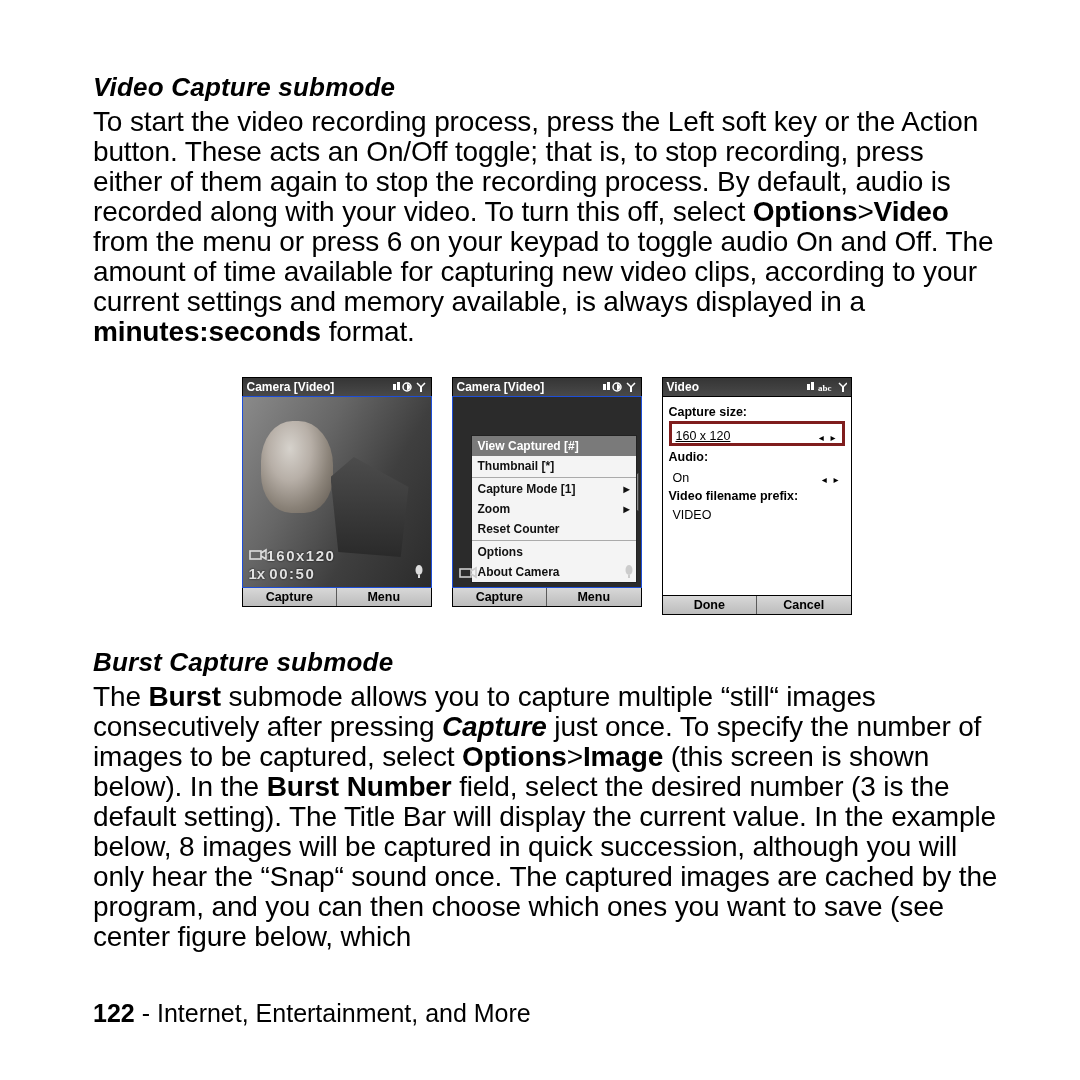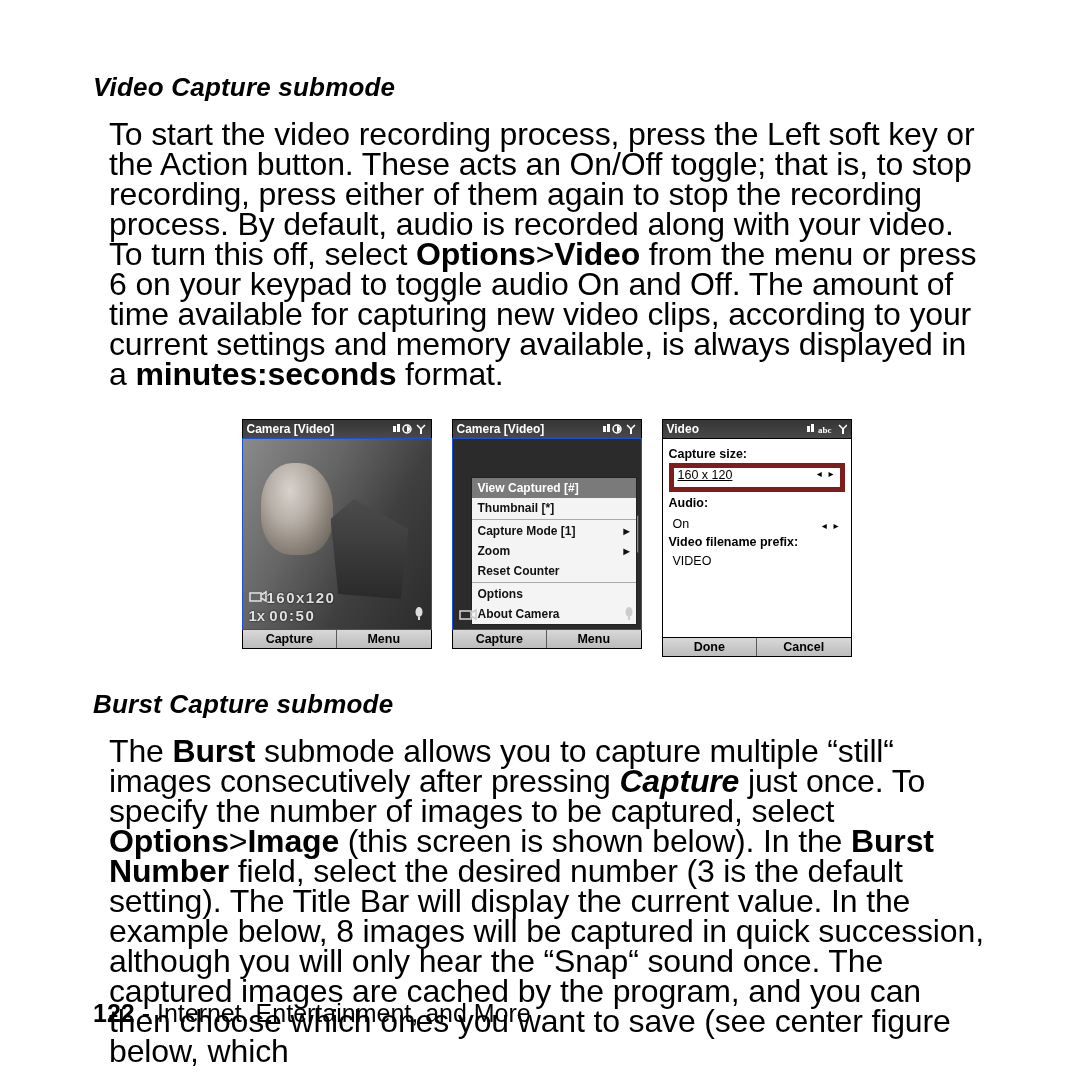--- a/index.html
+++ b/index.html
@@ -1,21 +1,21 @@
 <!DOCTYPE html>
 <html><head>
 <meta charset="utf-8">
 <style>
   html,body{margin:0;padding:0;background:#fff;width:1080px;height:1080px;
     font-family:Helvetica,Arial,sans-serif;color:#000}
   .page{position:relative;width:1080px;height:1080px}
   .content{position:absolute;left:93px;right:80px;top:72px}
   h2{font-size:26px;font-weight:bold;font-style:italic;margin:0 0 4px 0;
      letter-spacing:0.2px}
-  p{font-size:32px;line-height:30px;margin:16px;letter-spacing:-0.15px}
+  p{font-size:28px;line-height:30px;margin:0;letter-spacing:-0.15px}
   .b{font-weight:bold}
   .bi{font-weight:bold;font-style:italic}
   .figs{margin-top:30px;margin-bottom:32px;display:flex;gap:20px;
         justify-content:center}
   .phone{width:190px;font-family:Tahoma,Arial,sans-serif}
   .hdr{background:linear-gradient(#353535,#494949);color:#fff;
        font-size:12px;font-weight:bold;height:18px;
        display:flex;align-items:center;justify-content:space-between;
        padding:0 4px;border:1px solid #000;border-bottom:none}
   .hdr-icons svg{vertical-align:-2px}
@@ -37,22 +37,22 @@
   .menu div{padding:3px 6px;position:relative}
   .menu .sel{background:#7a7a7a;color:#fff}
   .menu .sep{background:#aaa;height:1px;padding:0;margin:1px 0}
   .menu .sub{position:absolute;right:6px;top:3px;font-size:12px}
   .bar{position:absolute;bottom:5px;left:6px;right:6px;color:#e0e0e0;
        font-size:14px;font-weight:bold;display:flex;justify-content:space-between;
        align-items:flex-end}
   .settings{border:1px solid #000;background:#fff;height:190px;
             padding:4px 6px;font-size:12.5px;font-weight:bold;color:#000}
   .settings .lbl{margin-top:4px}
-  .sel-box{border:5px solid #7f1d1d;height:19px;margin-top:2px;
-           display:flex;align-items:flex-start;justify-content:space-between;
+  .sel-box{border:3px solid #7f1d1d;height:19px;margin-top:2px;
+           display:flex;align-items:flex-end;justify-content:space-between;
            padding:0 4px;font-weight:normal}
   .sel-row{height:19px;margin-top:2px;display:flex;align-items:flex-end;
            justify-content:space-between;padding:0 4px;font-weight:normal}
   .val-box{height:19px;margin-top:2px;font-weight:normal;padding:0 4px;
            display:flex;align-items:center}
   .arrows{font-size:10px;letter-spacing:2px}
   .footer{position:absolute;left:93px;bottom:52px;font-size:25px}
   .footer .pn{font-weight:bold}
   
   .photo{width:100%;height:100%;position:relative;

